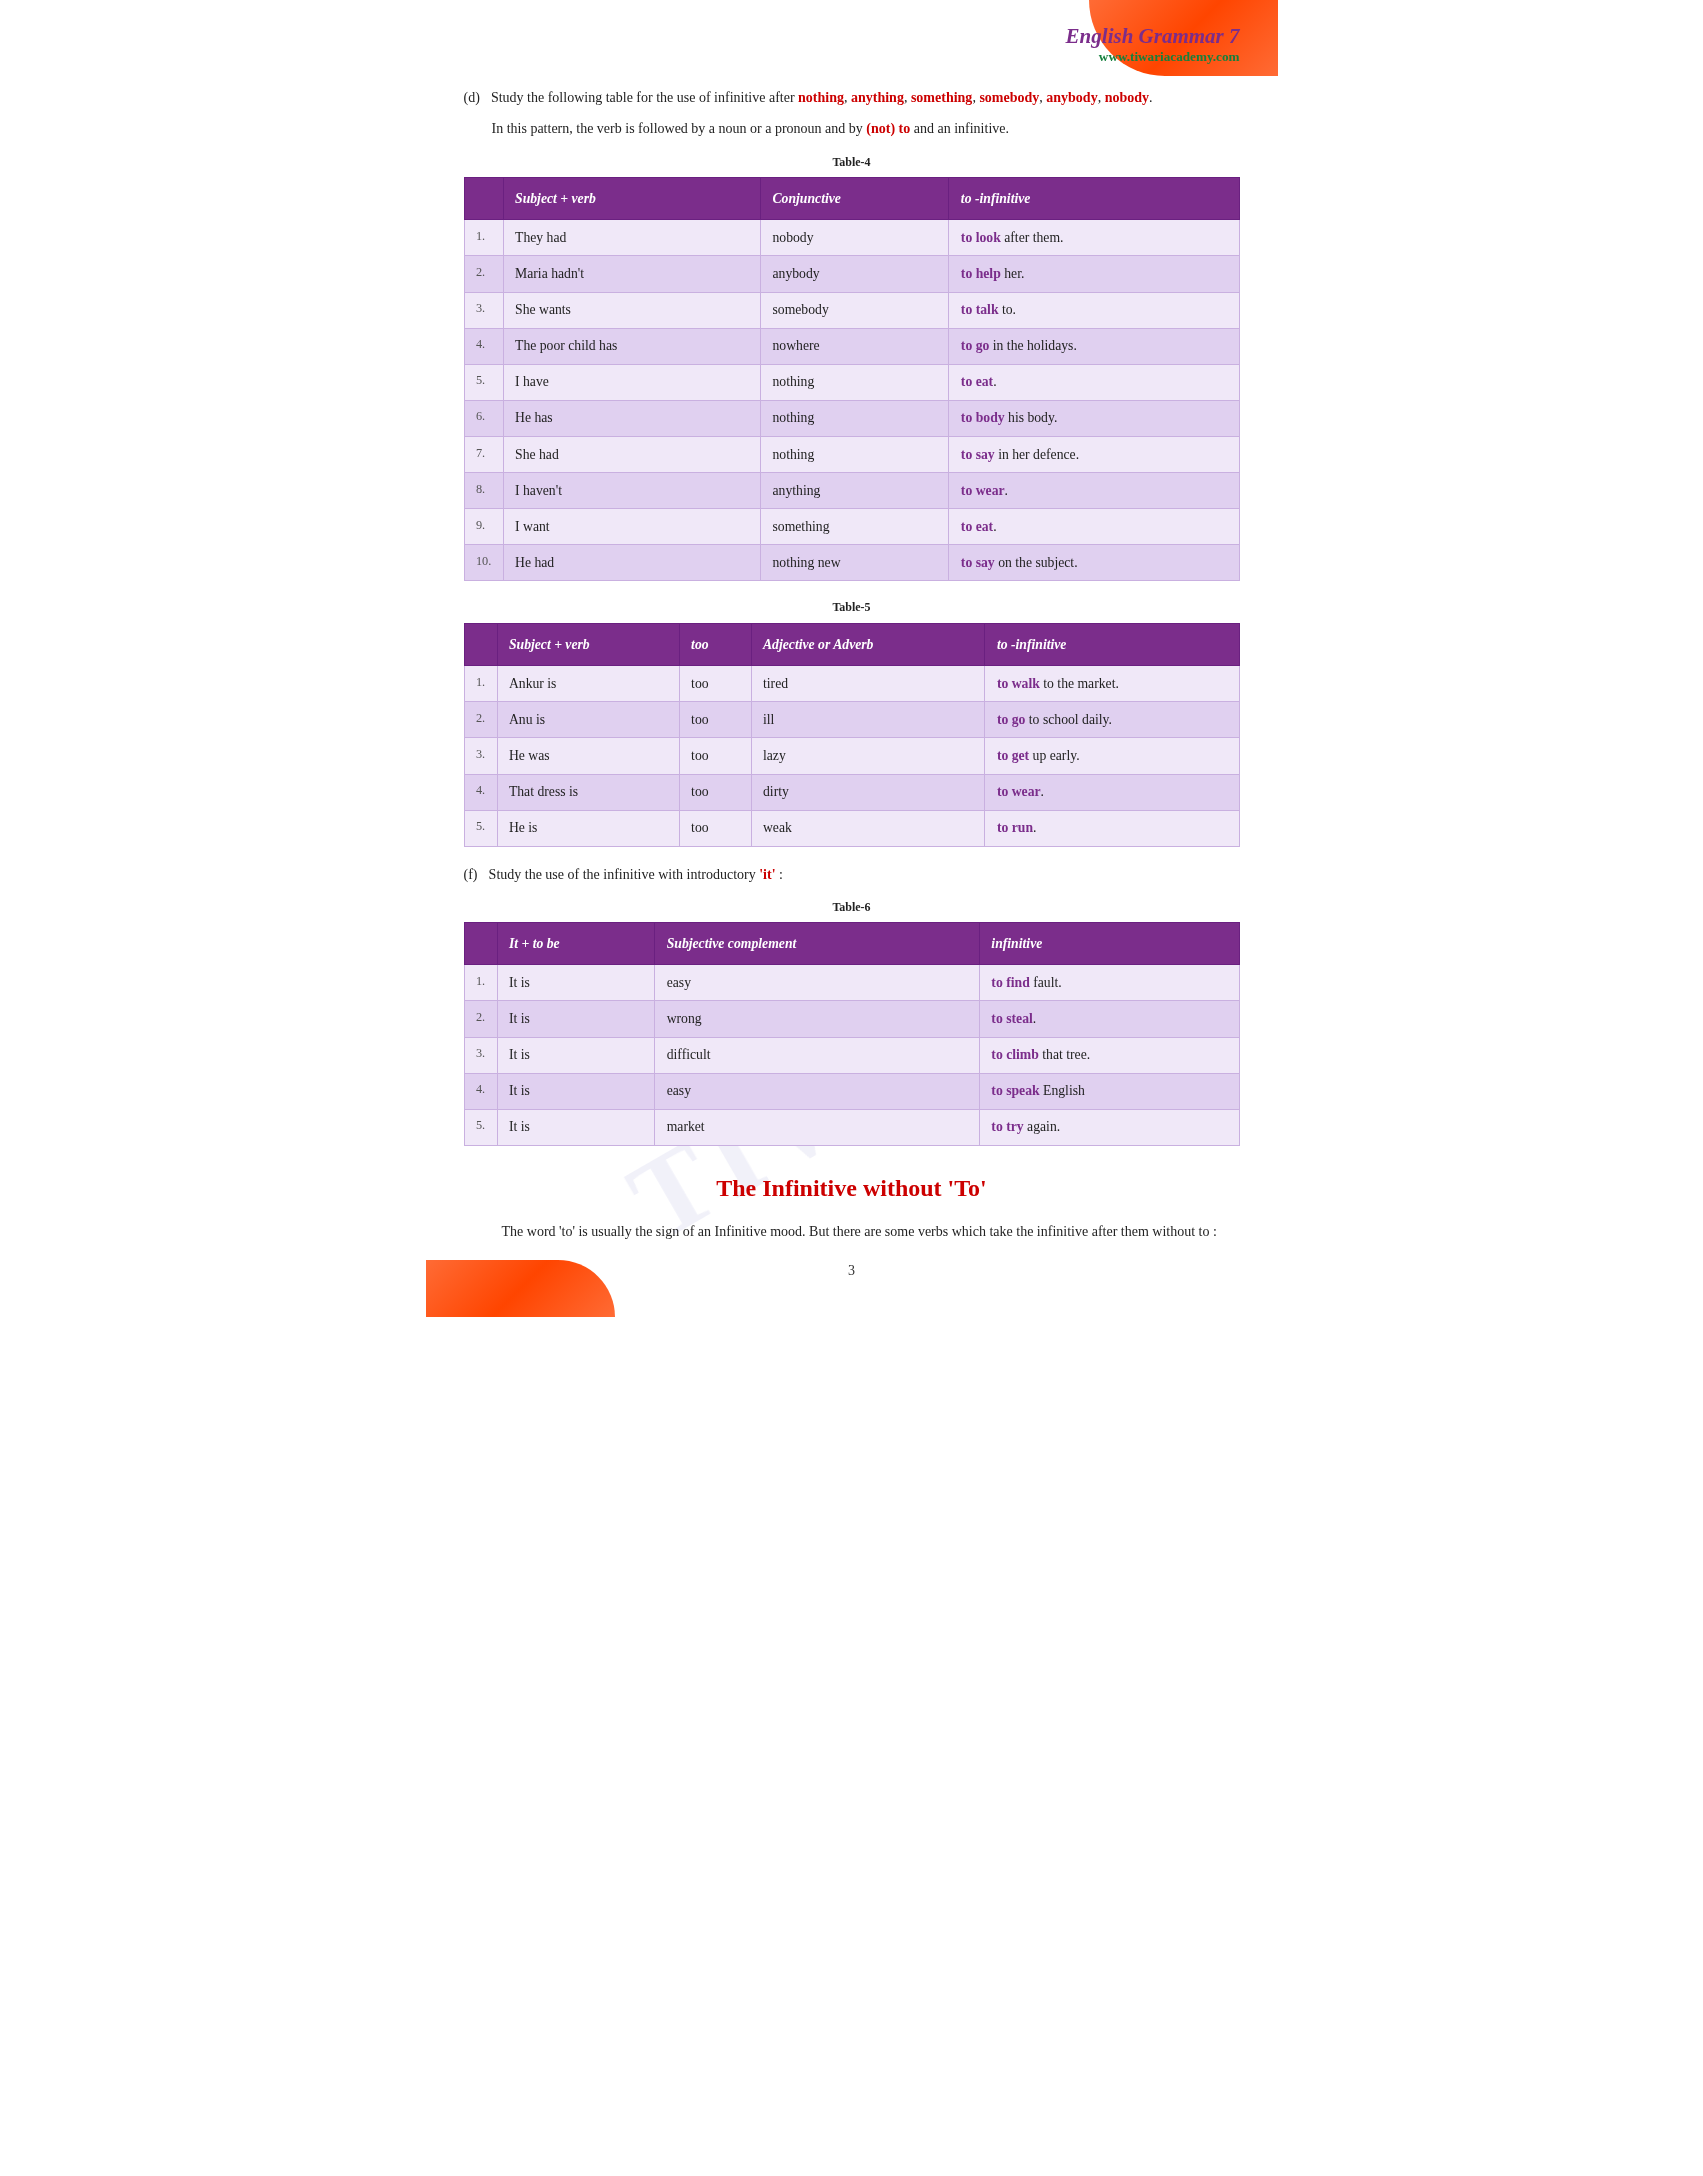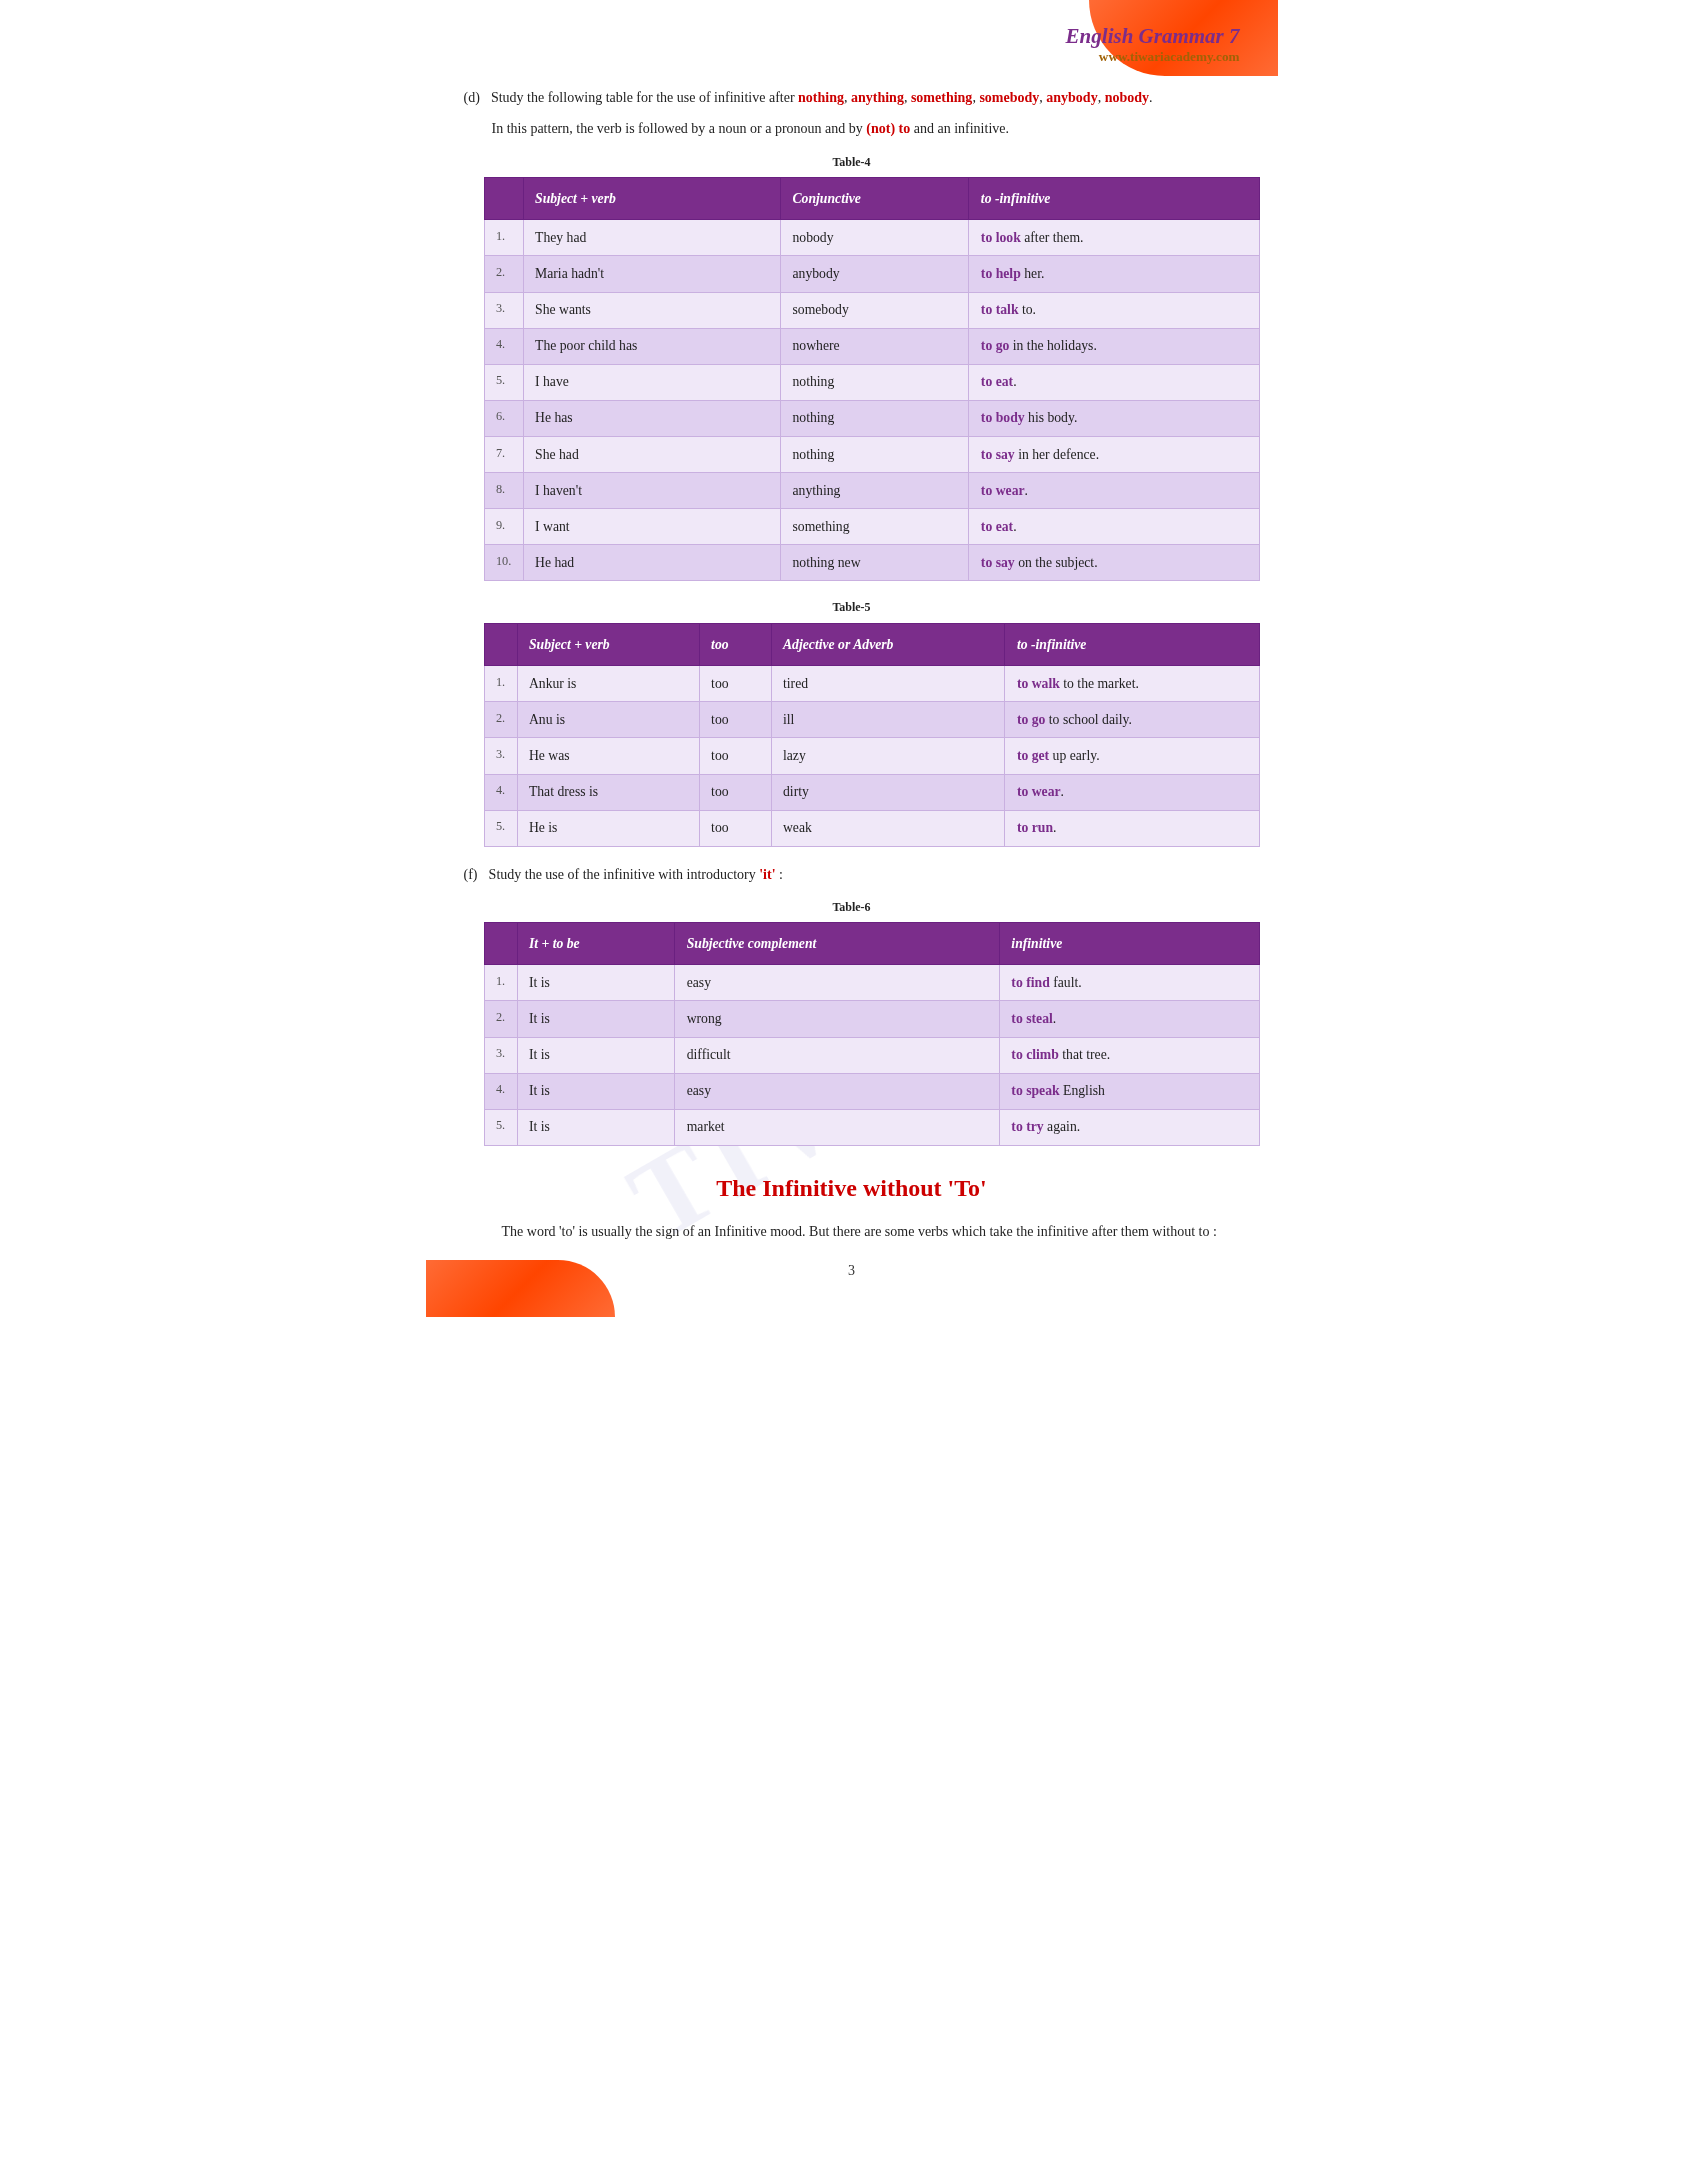--- a/index.html
+++ b/index.html
@@ -58,21 +58,21 @@
 
     .header-title {
       font-size: 21px;
       font-weight: bold;
       color: #7b2d8b;
       font-style: italic;
     }
 
     .header-url {
       font-size: 13.2px;
-      color: #a16207;
+      color: #15803d;
       font-weight: bold;
     }
 
     .content {
       position: relative;
       z-index: 1;
       font-size: 14px;
       line-height: 1.6;
       color: #222;
     }
@@ -96,21 +96,20 @@
       font-weight: bold;
       font-size: 12px;
       margin: 11.4px 0 5.7px 0;
     }
 
     table {
       width: 100%;
       border-collapse: collapse;
       margin-bottom: 17px;
       font-size: 13.7px;
-      margin-left: 20px;
     }
 
     table thead tr {
       background: #7b2d8b;
       color: white;
     }
 
     table thead th {
       padding: 9.5px 11.4px;
       font-weight: bold;

